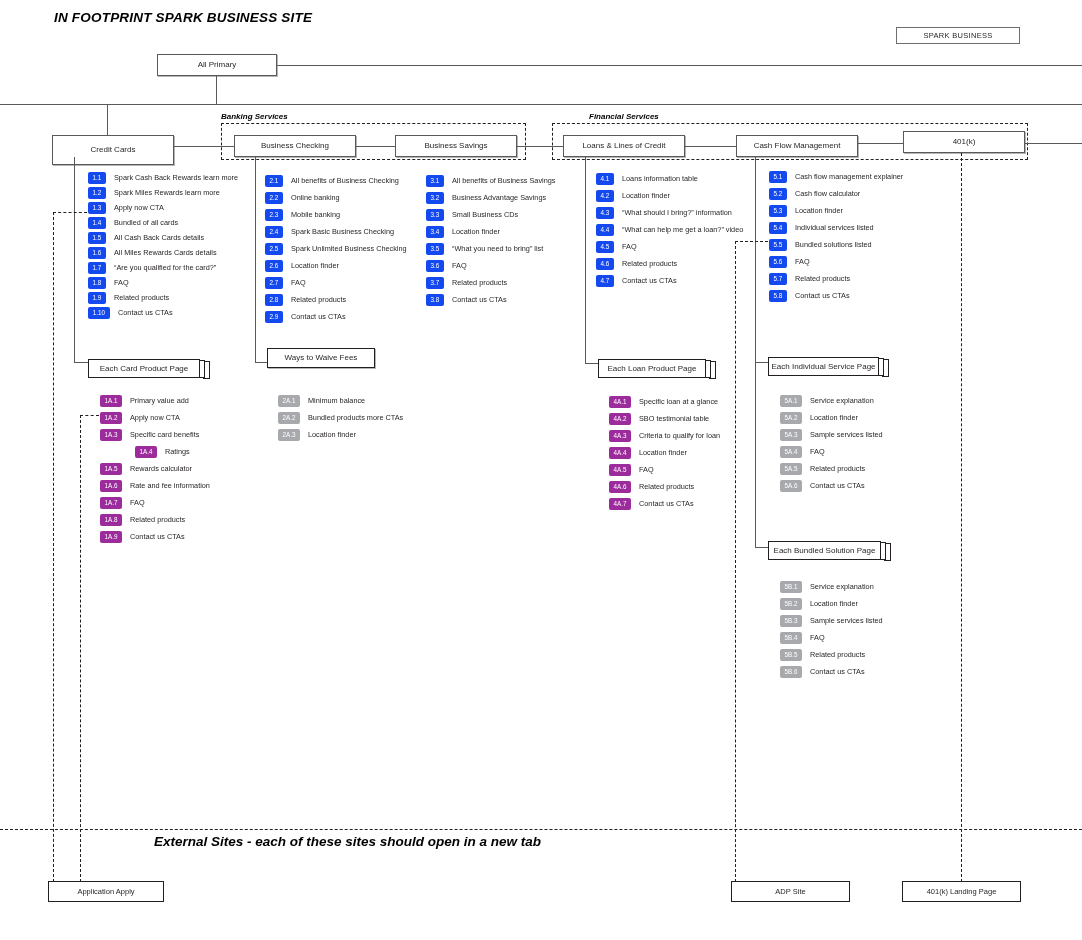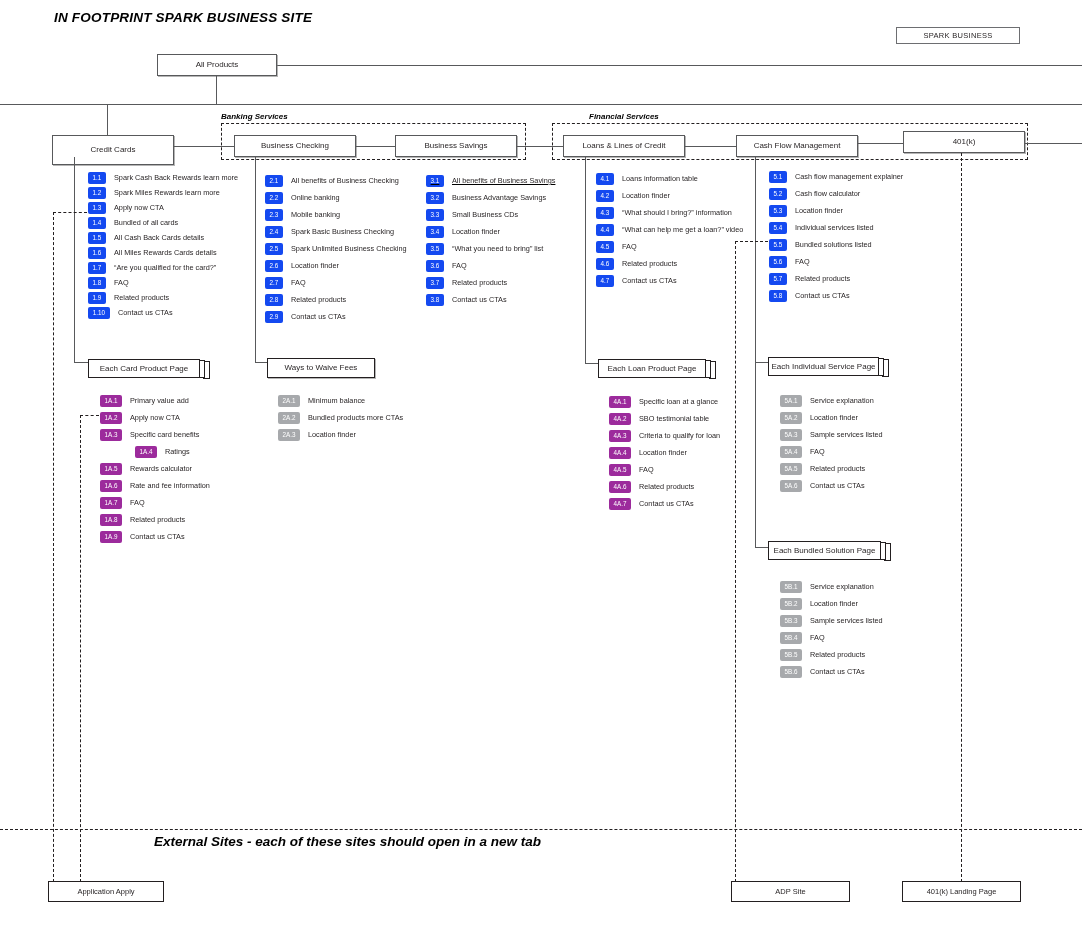--- a/index.html
+++ b/index.html
@@ -89,21 +89,21 @@
 <div id="canvas">
 
   <div class="abs page-title">IN FOOTPRINT SPARK BUSINESS SITE</div>
   <div class="abs ext-title">External Sites - each of these sites should open in a new tab</div>
 
   <div class="abs brandbox" style="left:896px;top:27px;width:124px;height:17px;">SPARK BUSINESS</div>
 
   <div class="abs rule" style="left:277px;top:65px;width:805px;"></div>
   <div class="abs rule" style="left:0px;top:104px;width:1082px;"></div>
 
-  <div class="abs node" style="left:157px;top:54px;width:120px;height:22px;">All Products</div>
+  <div class="abs node" style="left:157px;top:54px;width:120px;height:22px;">All Primary</div>
 
   <div class="abs ln v" style="left:216px;top:76px;height:28px;"></div>
 
   <div class="abs group-label" style="left:221px;top:112px;">Banking Services</div>
   <div class="abs group-label" style="left:589px;top:112px;">Financial Services</div>
 
   <div class="abs grp" style="left:221px;top:123px;width:305px;height:37px;"></div>
   <div class="abs grp" style="left:552px;top:123px;width:476px;height:37px;"></div>
 
   <div class="abs node" style="left:52px;top:135px;width:122px;height:30px;">Credit Cards</div>
@@ -247,39 +247,39 @@
     <div class="li" style="height:17px;">
         <span class="chip blue">2.8</span>
         <span class="lbl">Related products</span>
       </div>
     <div class="li" style="height:17px;">
         <span class="chip blue">2.9</span>
         <span class="lbl">Contact us CTAs</span>
       </div>
   </div>
 
-  <div class="abs node thick" style="left:267px;top:358px;width:108px;height:20px;">Ways to Waive Fees</div>
+  <div class="abs node thick" style="left:267px;top:348px;width:108px;height:20px;">Ways to Waive Fees</div>
 
   <div class="abs" style="left:278px;top:392px;">
     <div class="li" style="height:17px;">
         <span class="chip gray w">2A.1</span>
         <span class="lbl">Minimum balance</span>
       </div>
     <div class="li" style="height:17px;">
         <span class="chip gray w">2A.2</span>
         <span class="lbl">Bundled products more CTAs</span>
       </div>
     <div class="li" style="height:17px;">
         <span class="chip gray w">2A.3</span>
         <span class="lbl">Location finder</span>
       </div>
   </div>
 
   <div class="abs" style="left:426px;top:172px;">
-    <div class="li" style="height:17px;text-decoration:underline;">
+    <div class="li" style="height:17px;">
         <span class="chip blue">3.1</span>
         <span class="lbl">All benefits of Business Savings</span>
       </div>
     <div class="li" style="height:17px;">
         <span class="chip blue">3.2</span>
         <span class="lbl">Business Advantage Savings</span>
       </div>
     <div class="li" style="height:17px;">
         <span class="chip blue">3.3</span>
         <span class="lbl">Small Business CDs</span>

